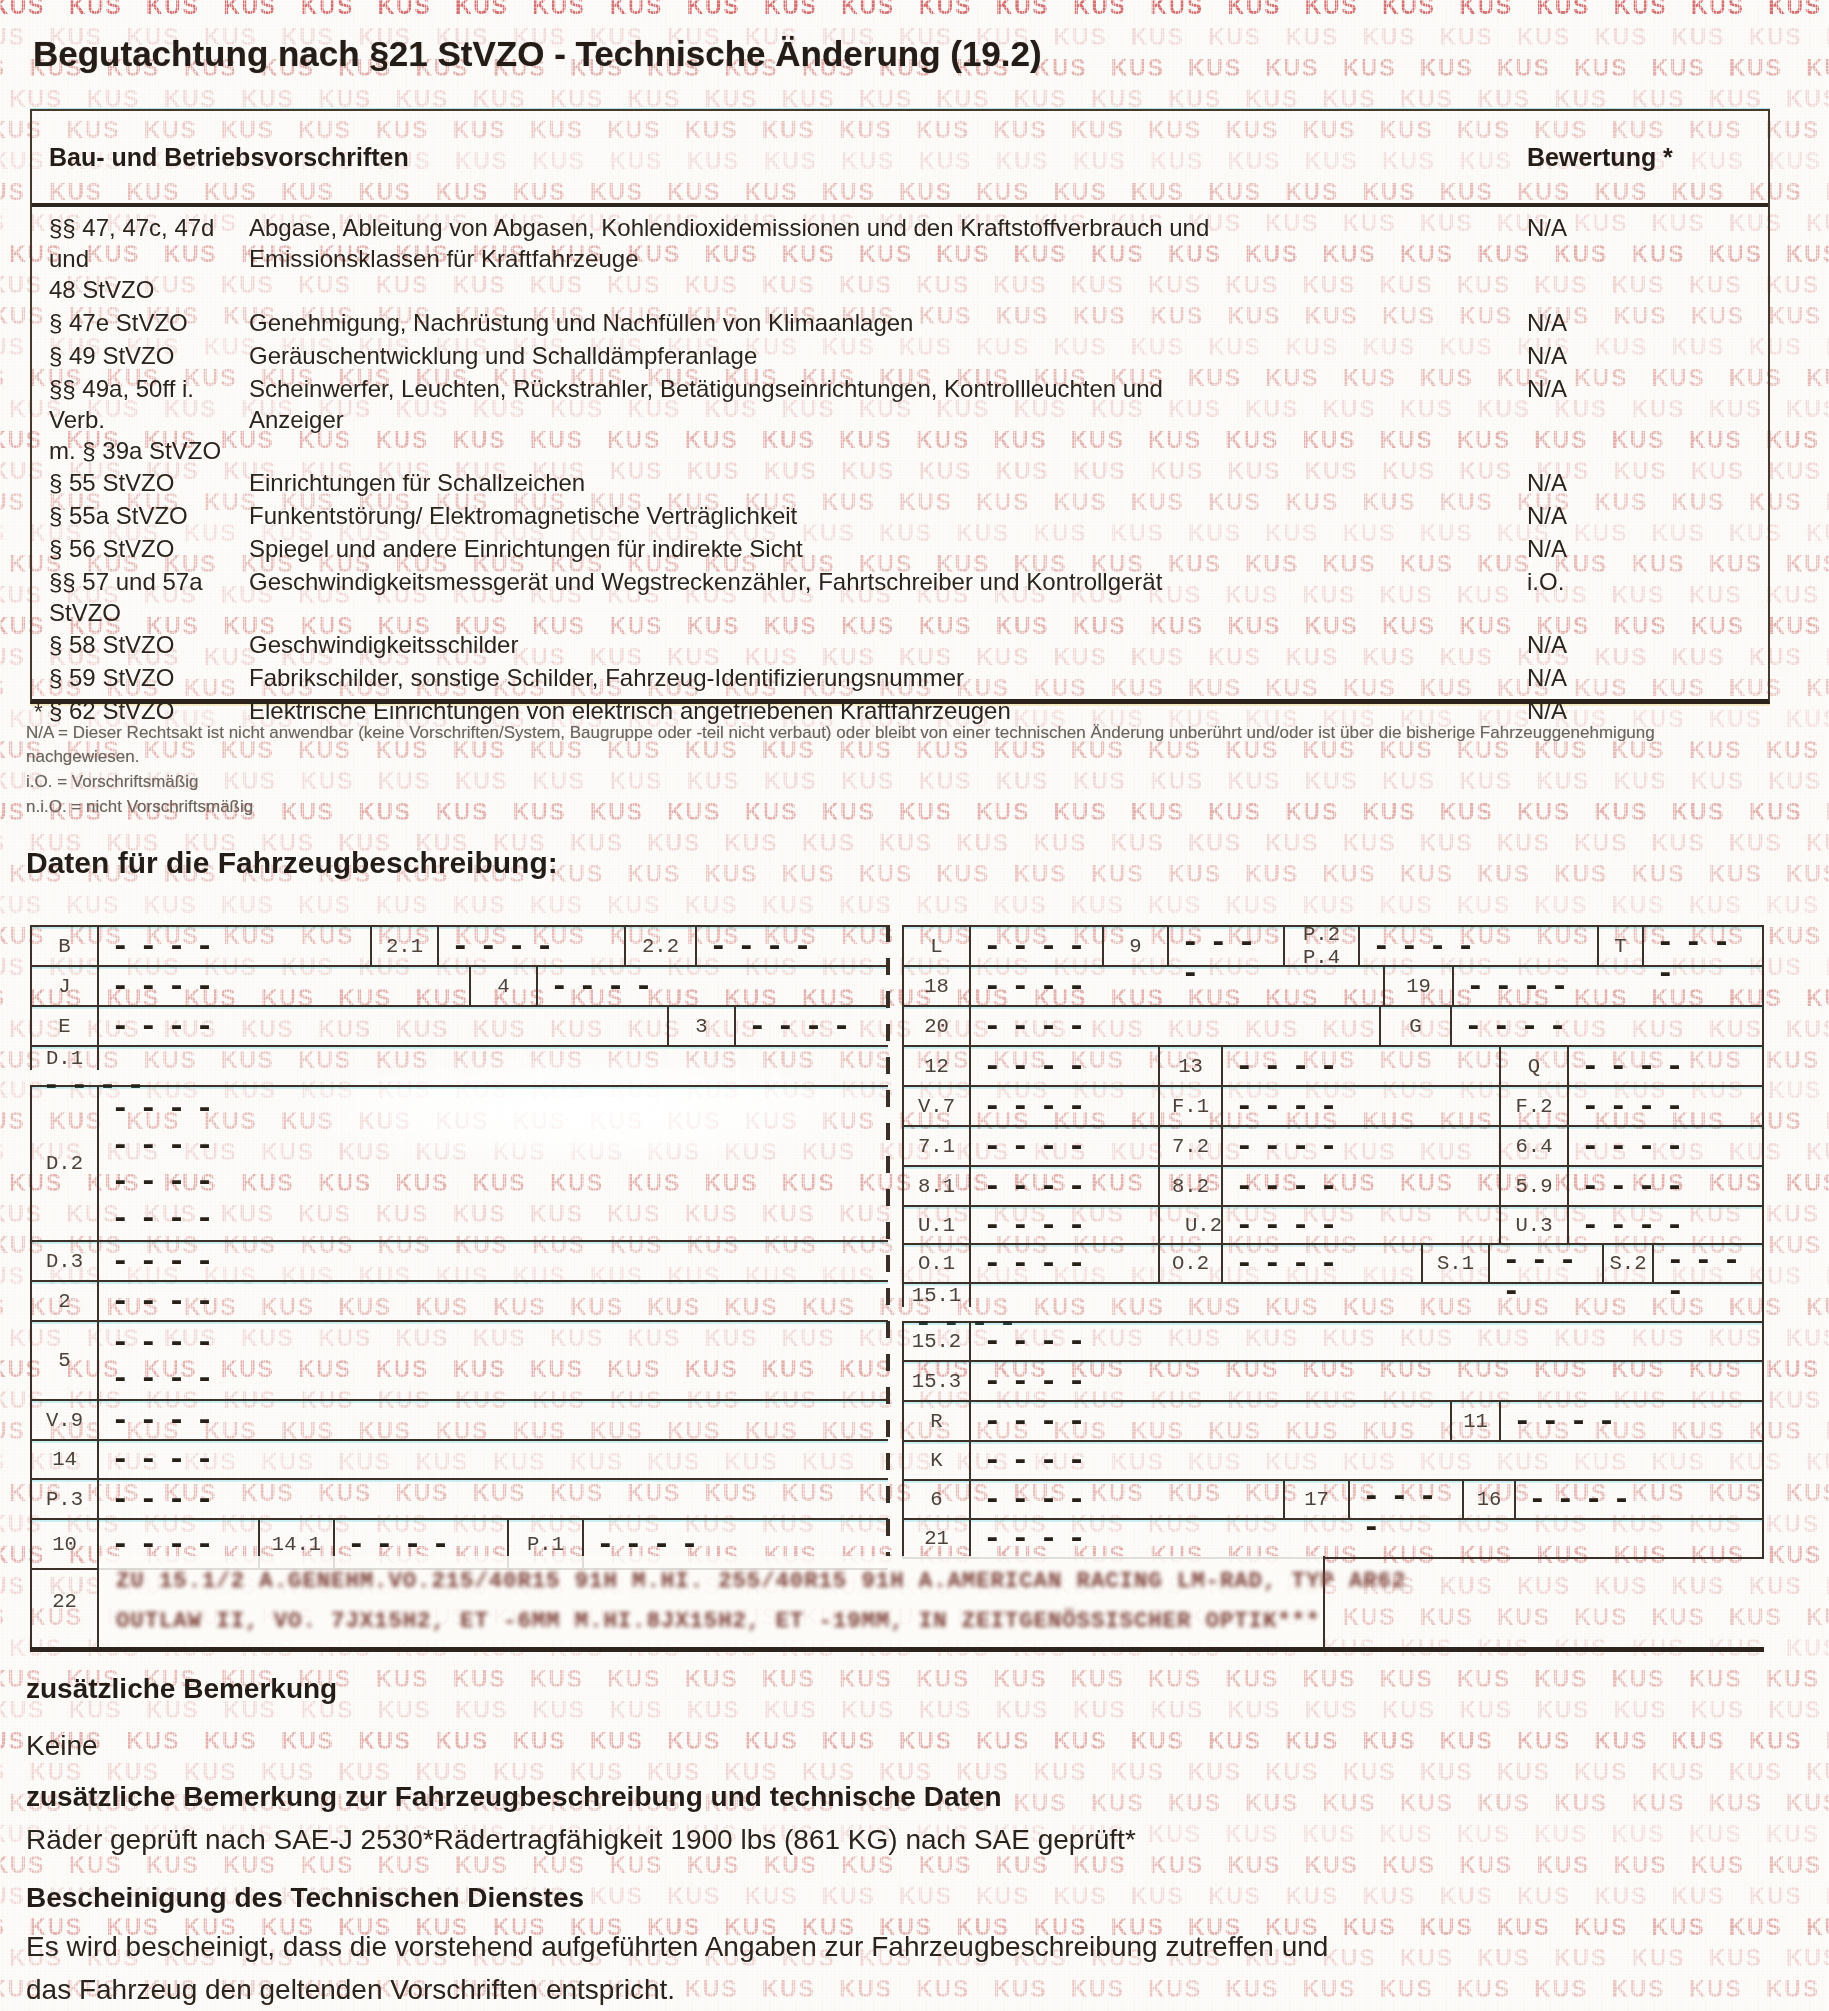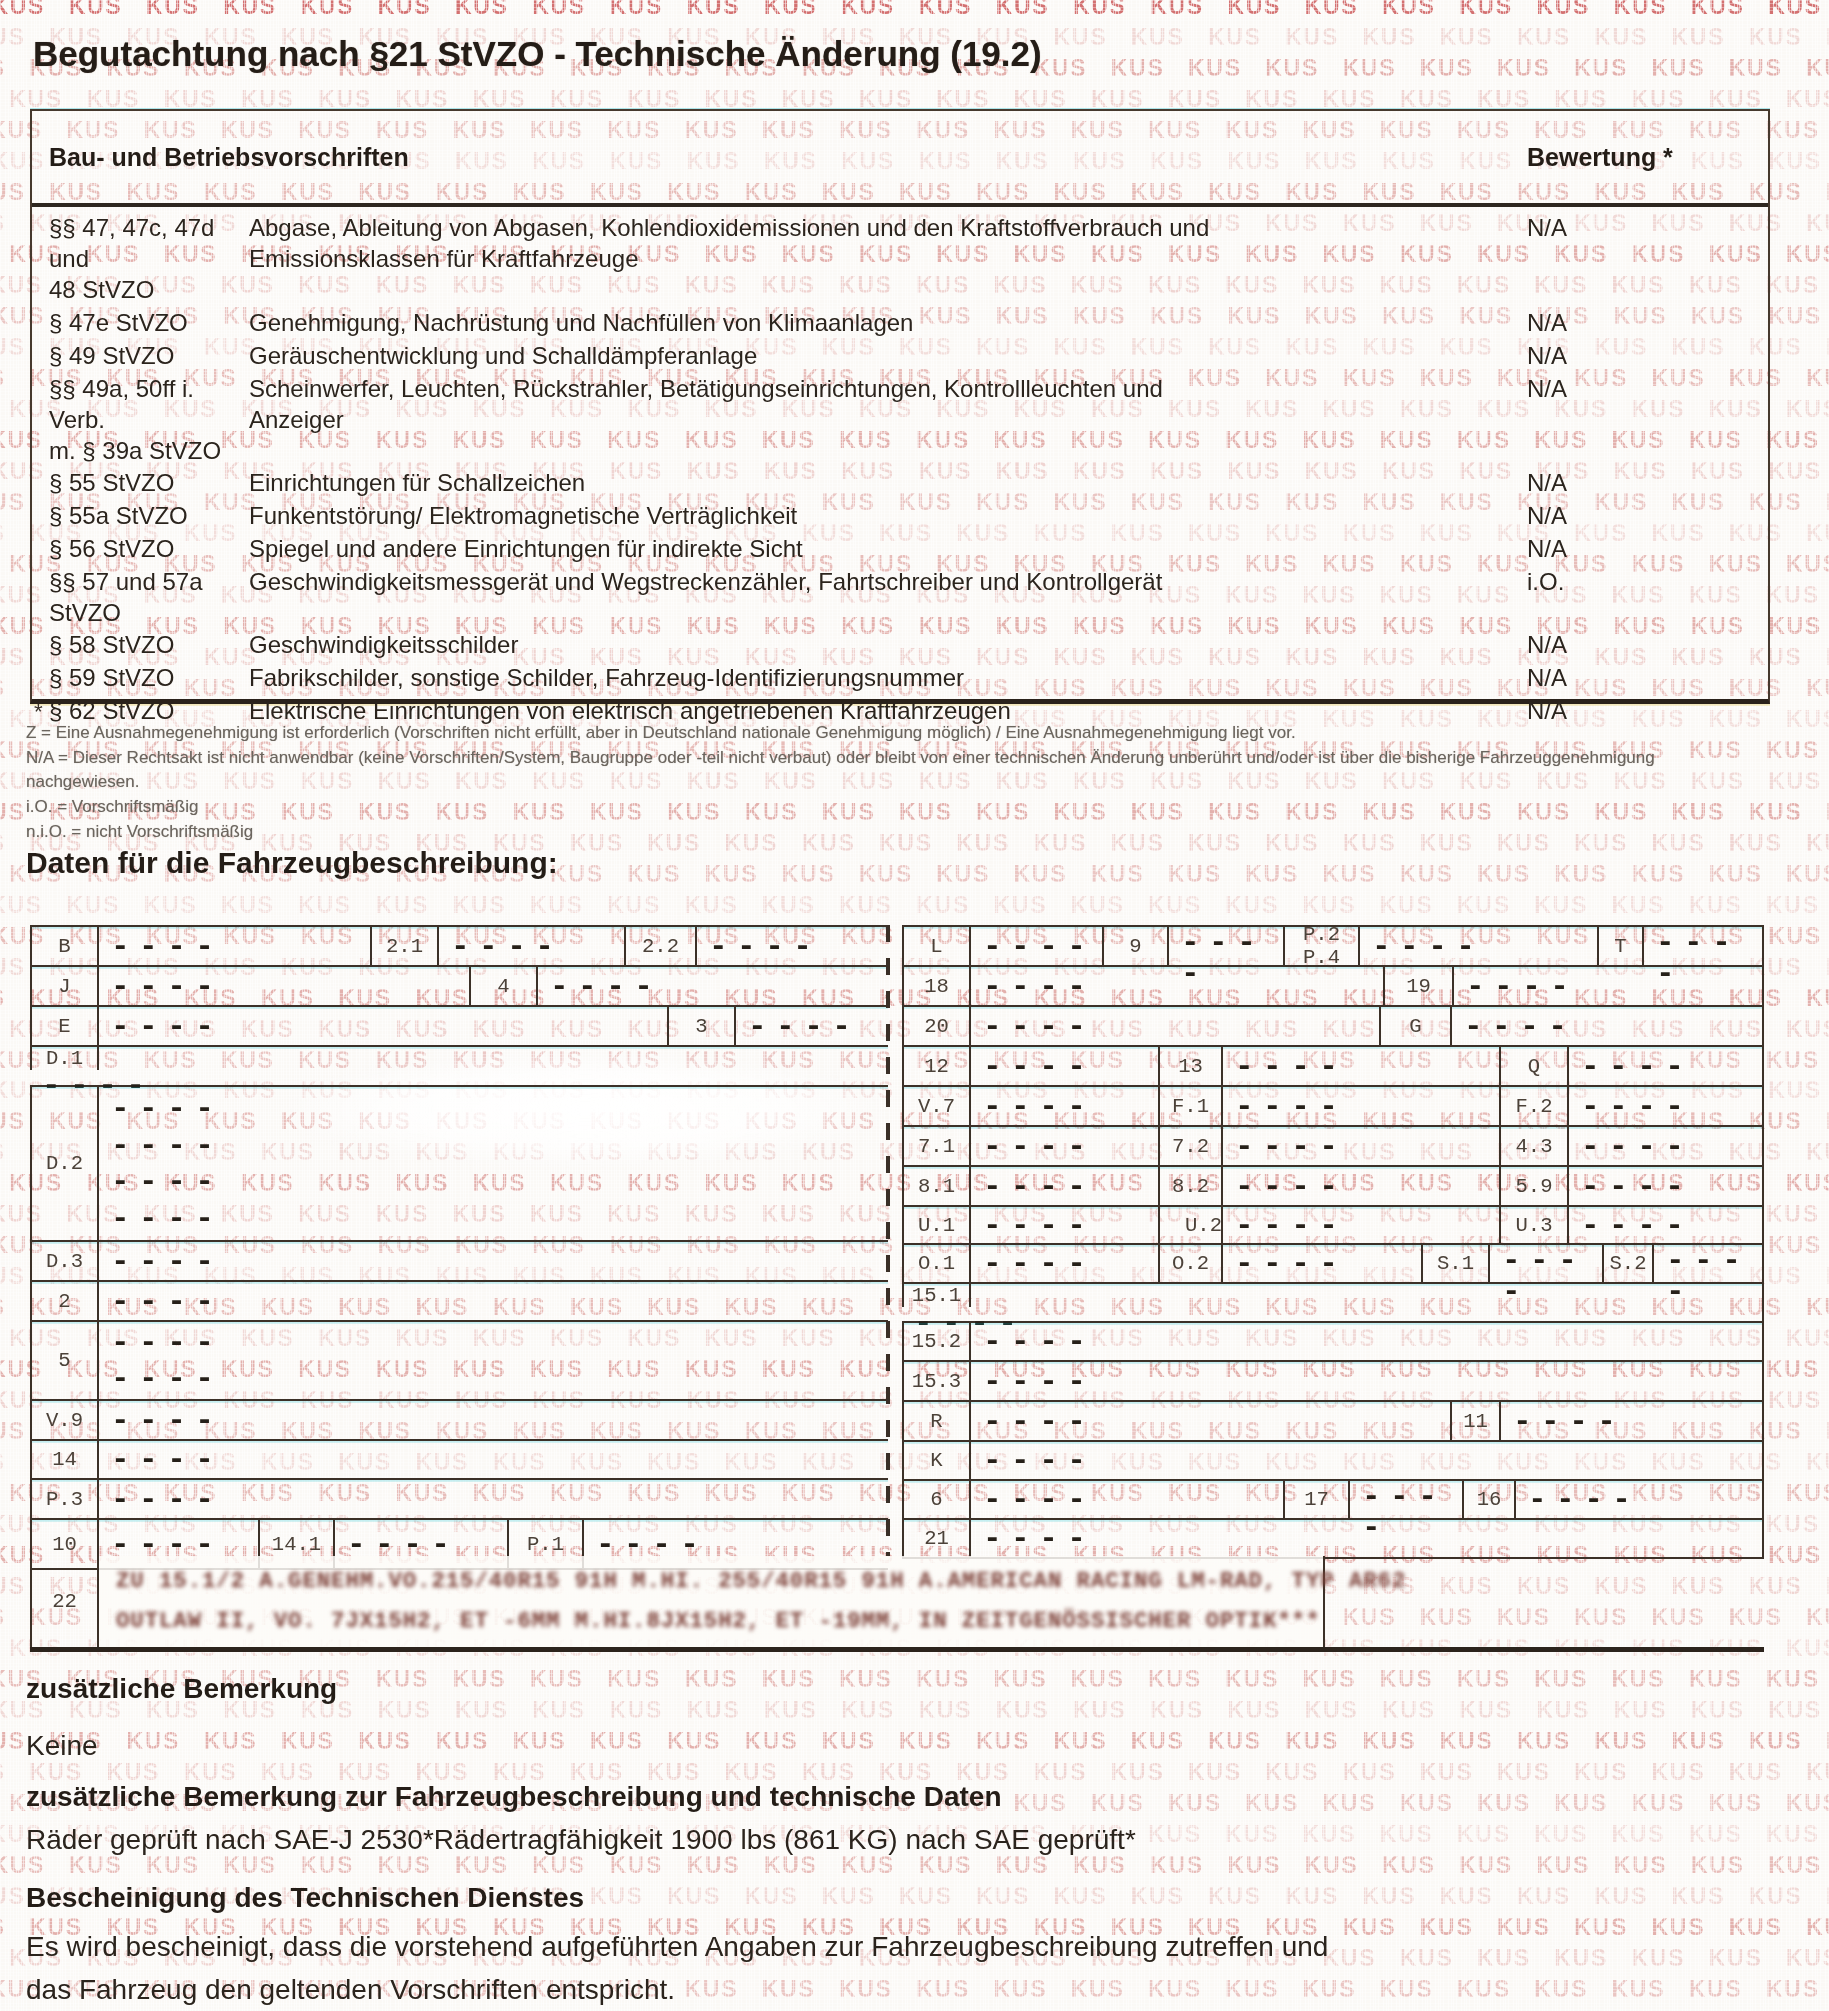--- a/index.html
+++ b/index.html
@@ -222,21 +222,20 @@
           <div class="reg-row">
             <div class="reg-ref">§ 62 StVZO</div>
             <div class="reg-desc">Elektrische Einrichtungen von elektrisch angetriebenen Kraftfahrzeugen</div>
             <div class="reg-rating">N/A</div>
           </div>
         </div>
     </div>
 
     <div class="fn-star">*</div>
     <div class="footnotes" id="fnBlock">
-        <div class="fn-line">Z = Eine Ausnahmegenehmigung ist erforderlich (Vorschriften nicht erfüllt, aber in Deutschland nationale Genehmigung möglich) / Eine Ausnahmegenehmigung liegt vor.</div>
         <div class="fn-line">N/A = Dieser Rechtsakt ist nicht anwendbar (keine Vorschriften/System, Baugruppe oder -teil nicht verbaut) oder bleibt von einer technischen Änderung unberührt und/oder ist über die bisherige Fahrzeuggenehmigung
 nachgewiesen.</div>
         <div class="fn-line">i.O. = Vorschriftsmäßig</div>
         <div class="fn-line">n.i.O. = nicht Vorschriftsmäßig</div>
       </div>
 
     <div class="data-heading">Daten für die Fahrzeugbeschreibung:</div>
 
     <div class="vgrid">
       <div class="vhalf half-left" id="gridLeft">
@@ -412,21 +411,21 @@
           </div>
           <div class="g-row" style="height: 40px;">
             <div class="g-cell g-lbl" style="width: 69px;">7.1</div>
             <div class="g-cell g-val" style="width: 187px;">
               <div class="dash-line">----</div>
             </div>
             <div class="g-cell g-lbl" style="width: 65px;">7.2</div>
             <div class="g-cell g-val" style="width: 276px;">
               <div class="dash-line">----</div>
             </div>
-            <div class="g-cell g-lbl" style="width: 70px;">4.3</div>
+            <div class="g-cell g-lbl" style="width: 70px;">6.4</div>
             <div class="g-cell g-val" style="flex: 1 1 0%;">
               <div class="dash-line">----</div>
             </div>
           </div>
           <div class="g-row" style="height: 40px;">
             <div class="g-cell g-lbl" style="width: 69px;">8.1</div>
             <div class="g-cell g-val" style="width: 187px;">
               <div class="dash-line">----</div>
             </div>
             <div class="g-cell g-lbl" style="width: 65px;">8.2</div>

